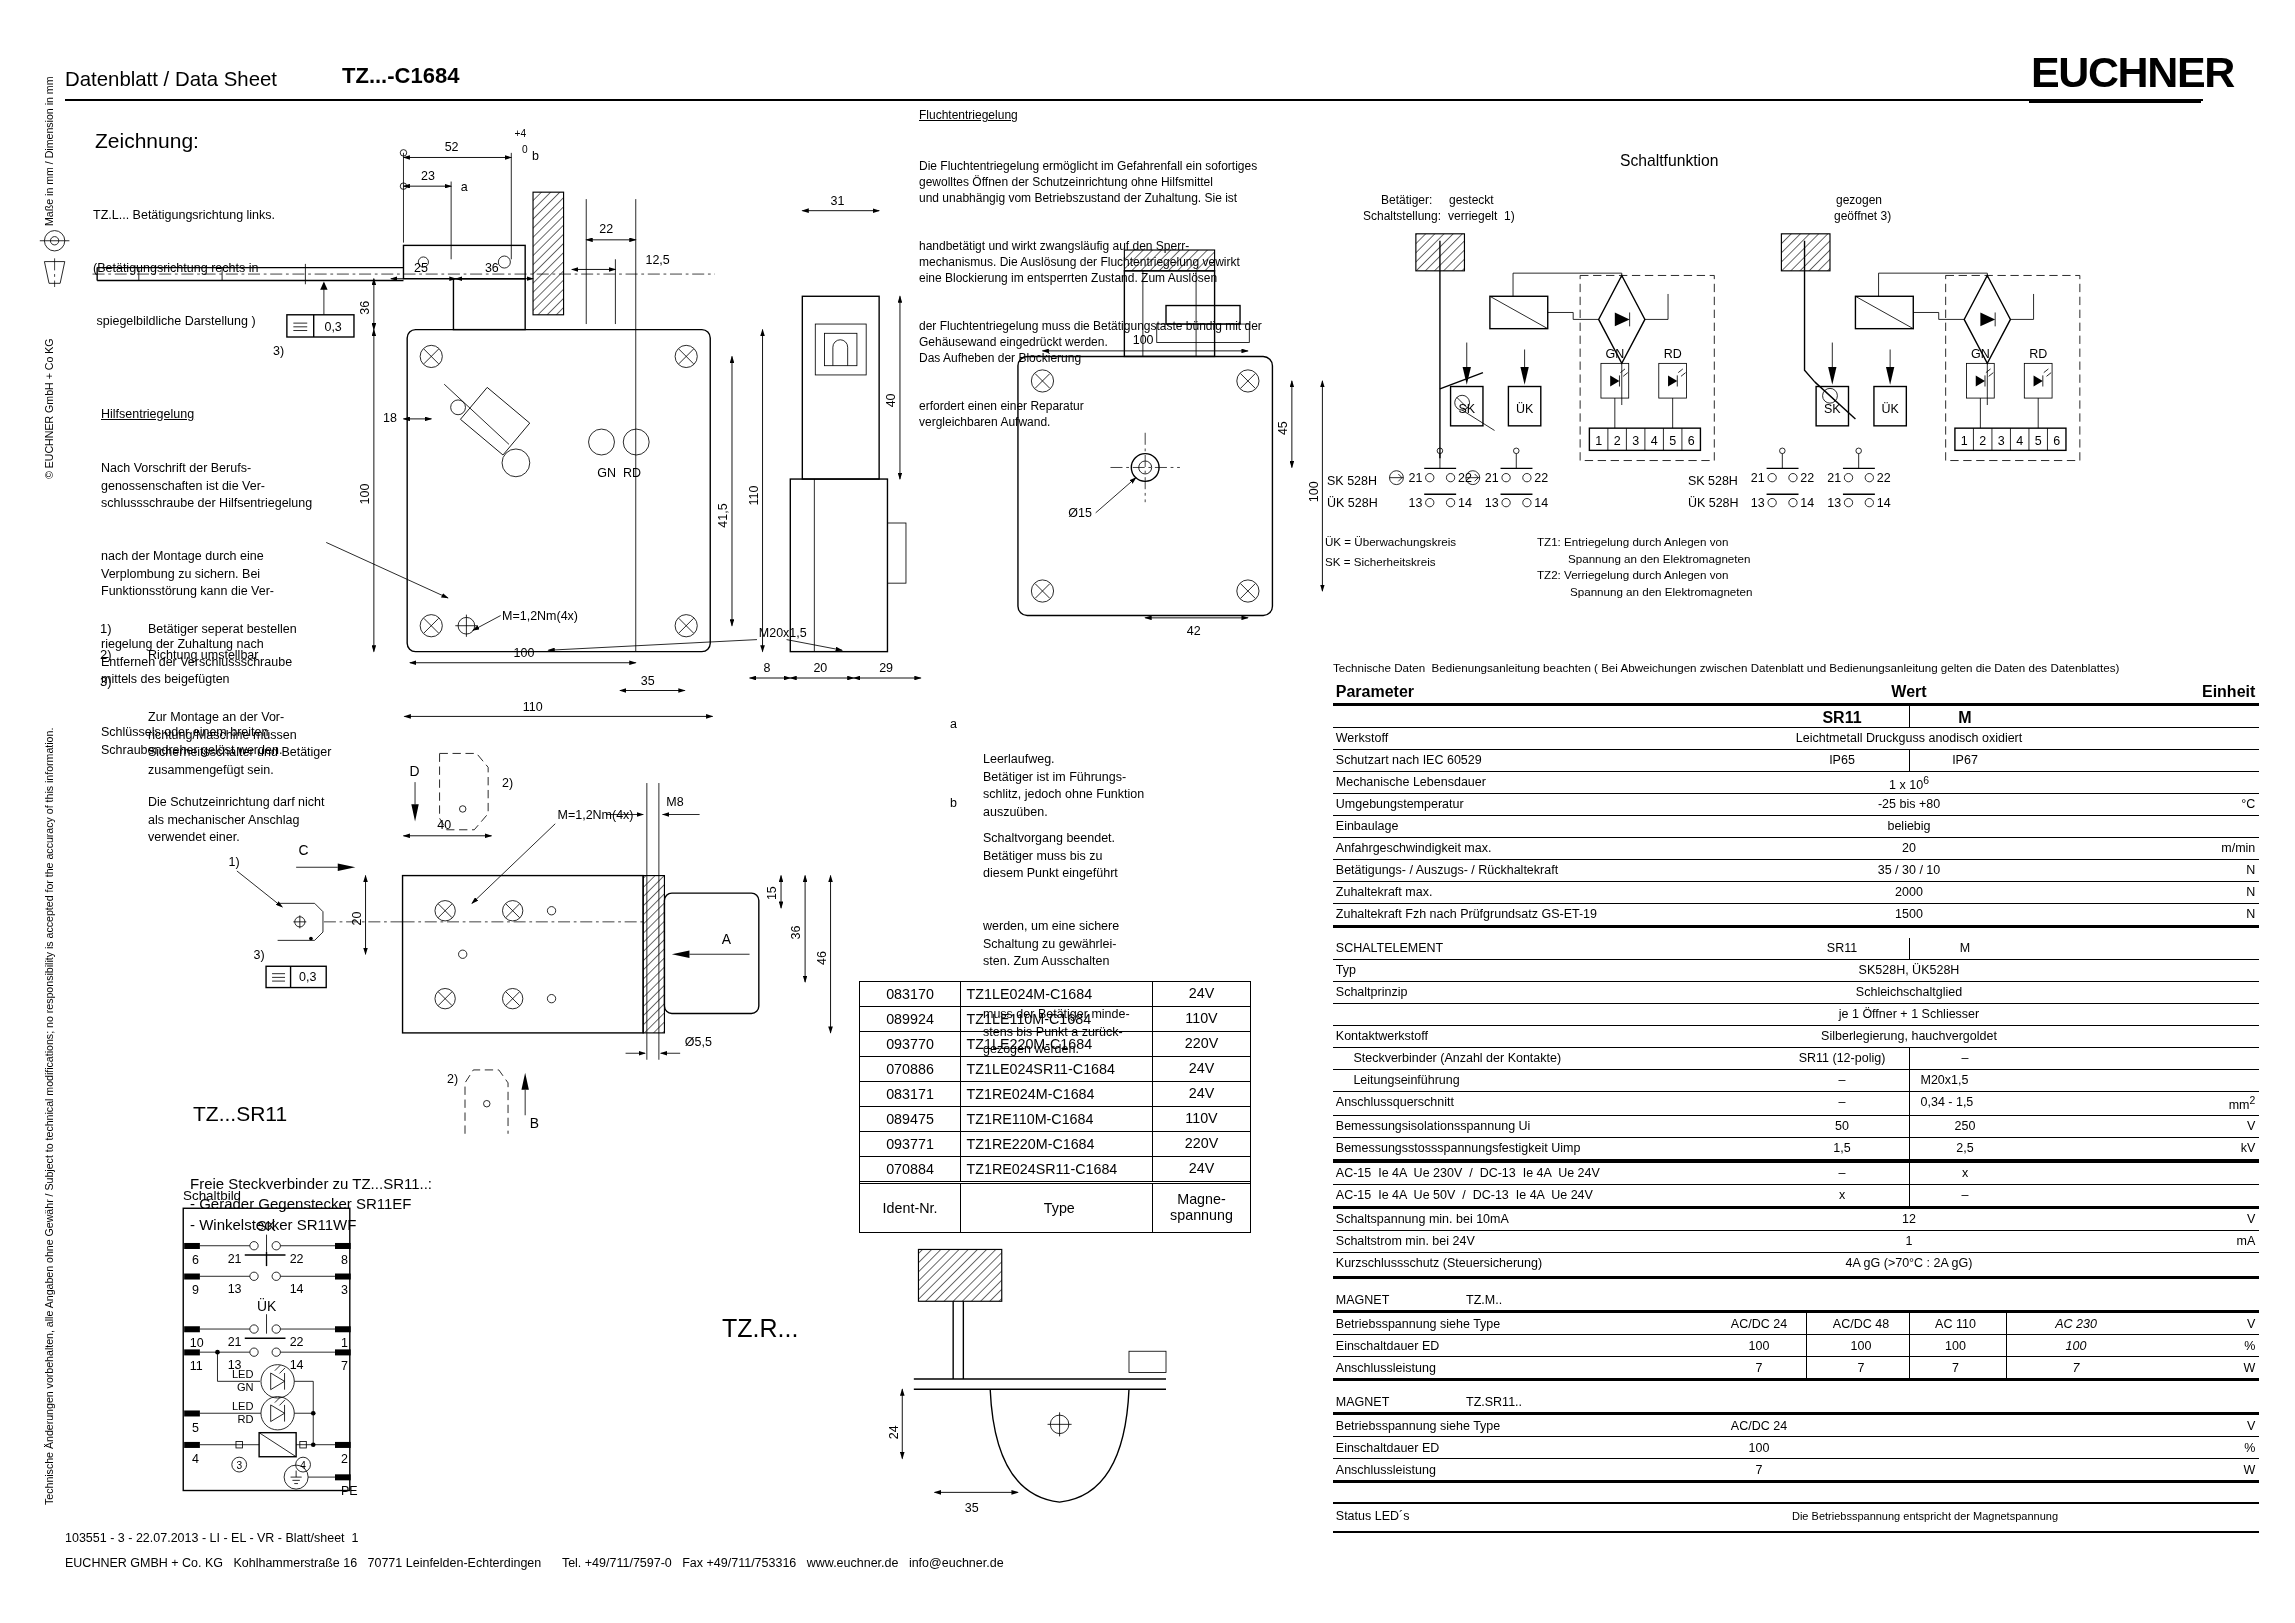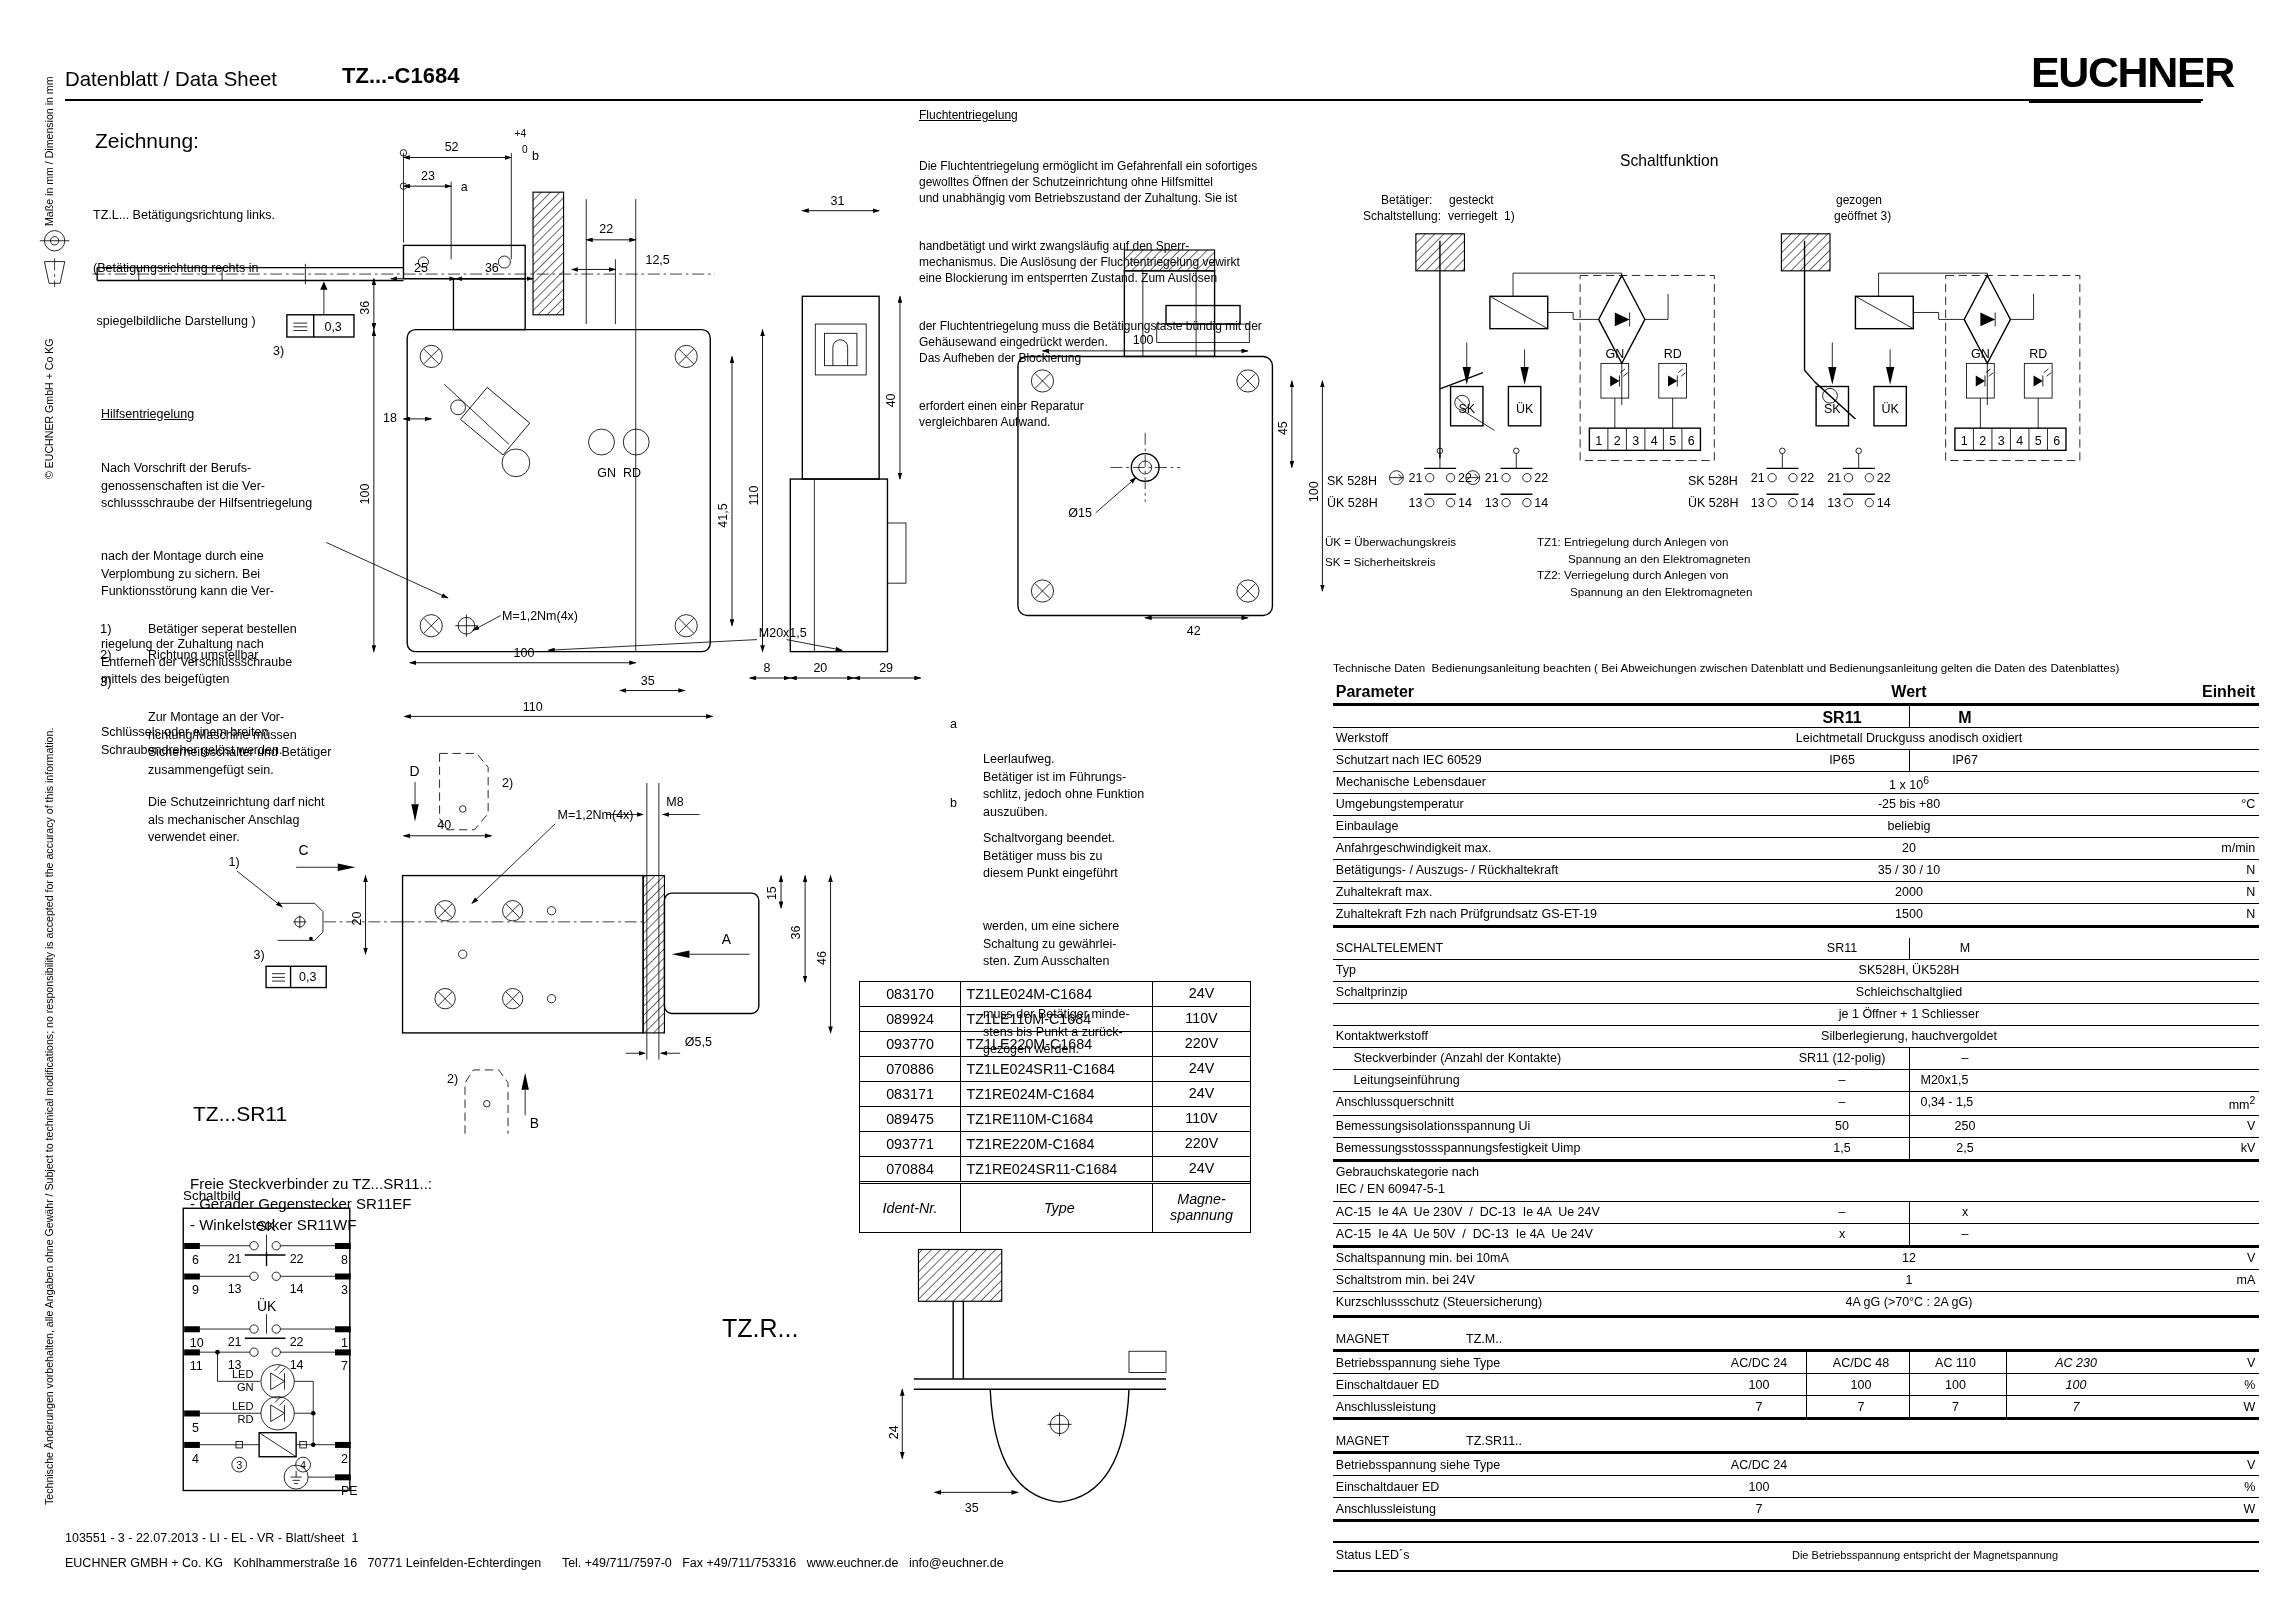--- a/index.html
+++ b/index.html
@@ -17,21 +17,21 @@
   .ut{text-decoration:underline;}
   .notes-num{font-size:13px;}
   .vert{position:absolute;transform-origin:0 0;transform:rotate(-90deg);white-space:nowrap;font-size:10.6px;}
   
   .parts{position:absolute;left:859px;top:981px;width:390px;border:1.9px solid #000;font-size:14.3px;}
   .prow{display:flex;height:24px;border-bottom:1.4px solid #000;align-items:center;}
   .prow:last-child{border-bottom:none;}
   .pc1{width:100px;text-align:center;border-right:1.4px solid #000;align-self:stretch;display:flex;align-items:center;justify-content:center;}
   .pc2{flex:1;padding-left:5.6px;border-right:1.4px solid #000;align-self:stretch;display:flex;align-items:center;}
   .pc3{width:97px;text-align:center;align-self:stretch;display:flex;align-items:center;justify-content:center;flex-direction:column;line-height:15.7px;}
-  .phead{height:48px;border-top:3.7px double #000;border-bottom:none;font-style:italic;}
+  .phead{height:48px;border-top:3.7px double #000;border-bottom:none;}
   .pdata8{border-bottom:none;}
   
   .tt{position:absolute;left:1333px;top:661px;width:926px;font-size:12.5px;}
   .tt-title{font-size:11.6px;white-space:pre;margin-bottom:5.6px;}
   .trow{position:relative;border-bottom:1.4px solid #000;height:21px;}
   .trow.hthick{border-bottom:3.2px solid #000;}
   .trow.nob{border-bottom:none;}
   .trow.h50{height:23px;}
   .trow.h80{height:39px;}
   .trow.h56{height:27px;border-top:2.8px solid #000;border-bottom:2.8px solid #000;}
@@ -795,24 +795,20 @@
         <span class="un">V</span>
         <span class="dv"></span>
       </div>
     <div class="trow hthick">
         <span class="tl">Bemessungsstossspannungsfestigkeit Uimp</span>
         <span class="v1">1,5</span>
         <span class="v2">2,5</span>
         <span class="un">kV</span>
         <span class="dv"></span>
       </div>
-    <div class="trow h80 nob">
-        <span class="tl">Gebrauchskategorie nach</span>
-        <span class="tl2">IEC / EN 60947-5-1</span>
-      </div>
     <div class="trow" style="border-top:1.4px solid #000">
         <span class="tl">AC-15  Ie 4A  Ue 230V  /  DC-13  Ie 4A  Ue 24V</span>
         <span class="v1">–</span>
         <span class="v2">x</span>
         <span class="dv"></span>
       </div>
     <div class="trow hthick">
         <span class="tl">AC-15  Ie 4A  Ue 50V  /  DC-13  Ie 4A  Ue 24V</span>
         <span class="v1">x</span>
         <span class="v2">–</span>

